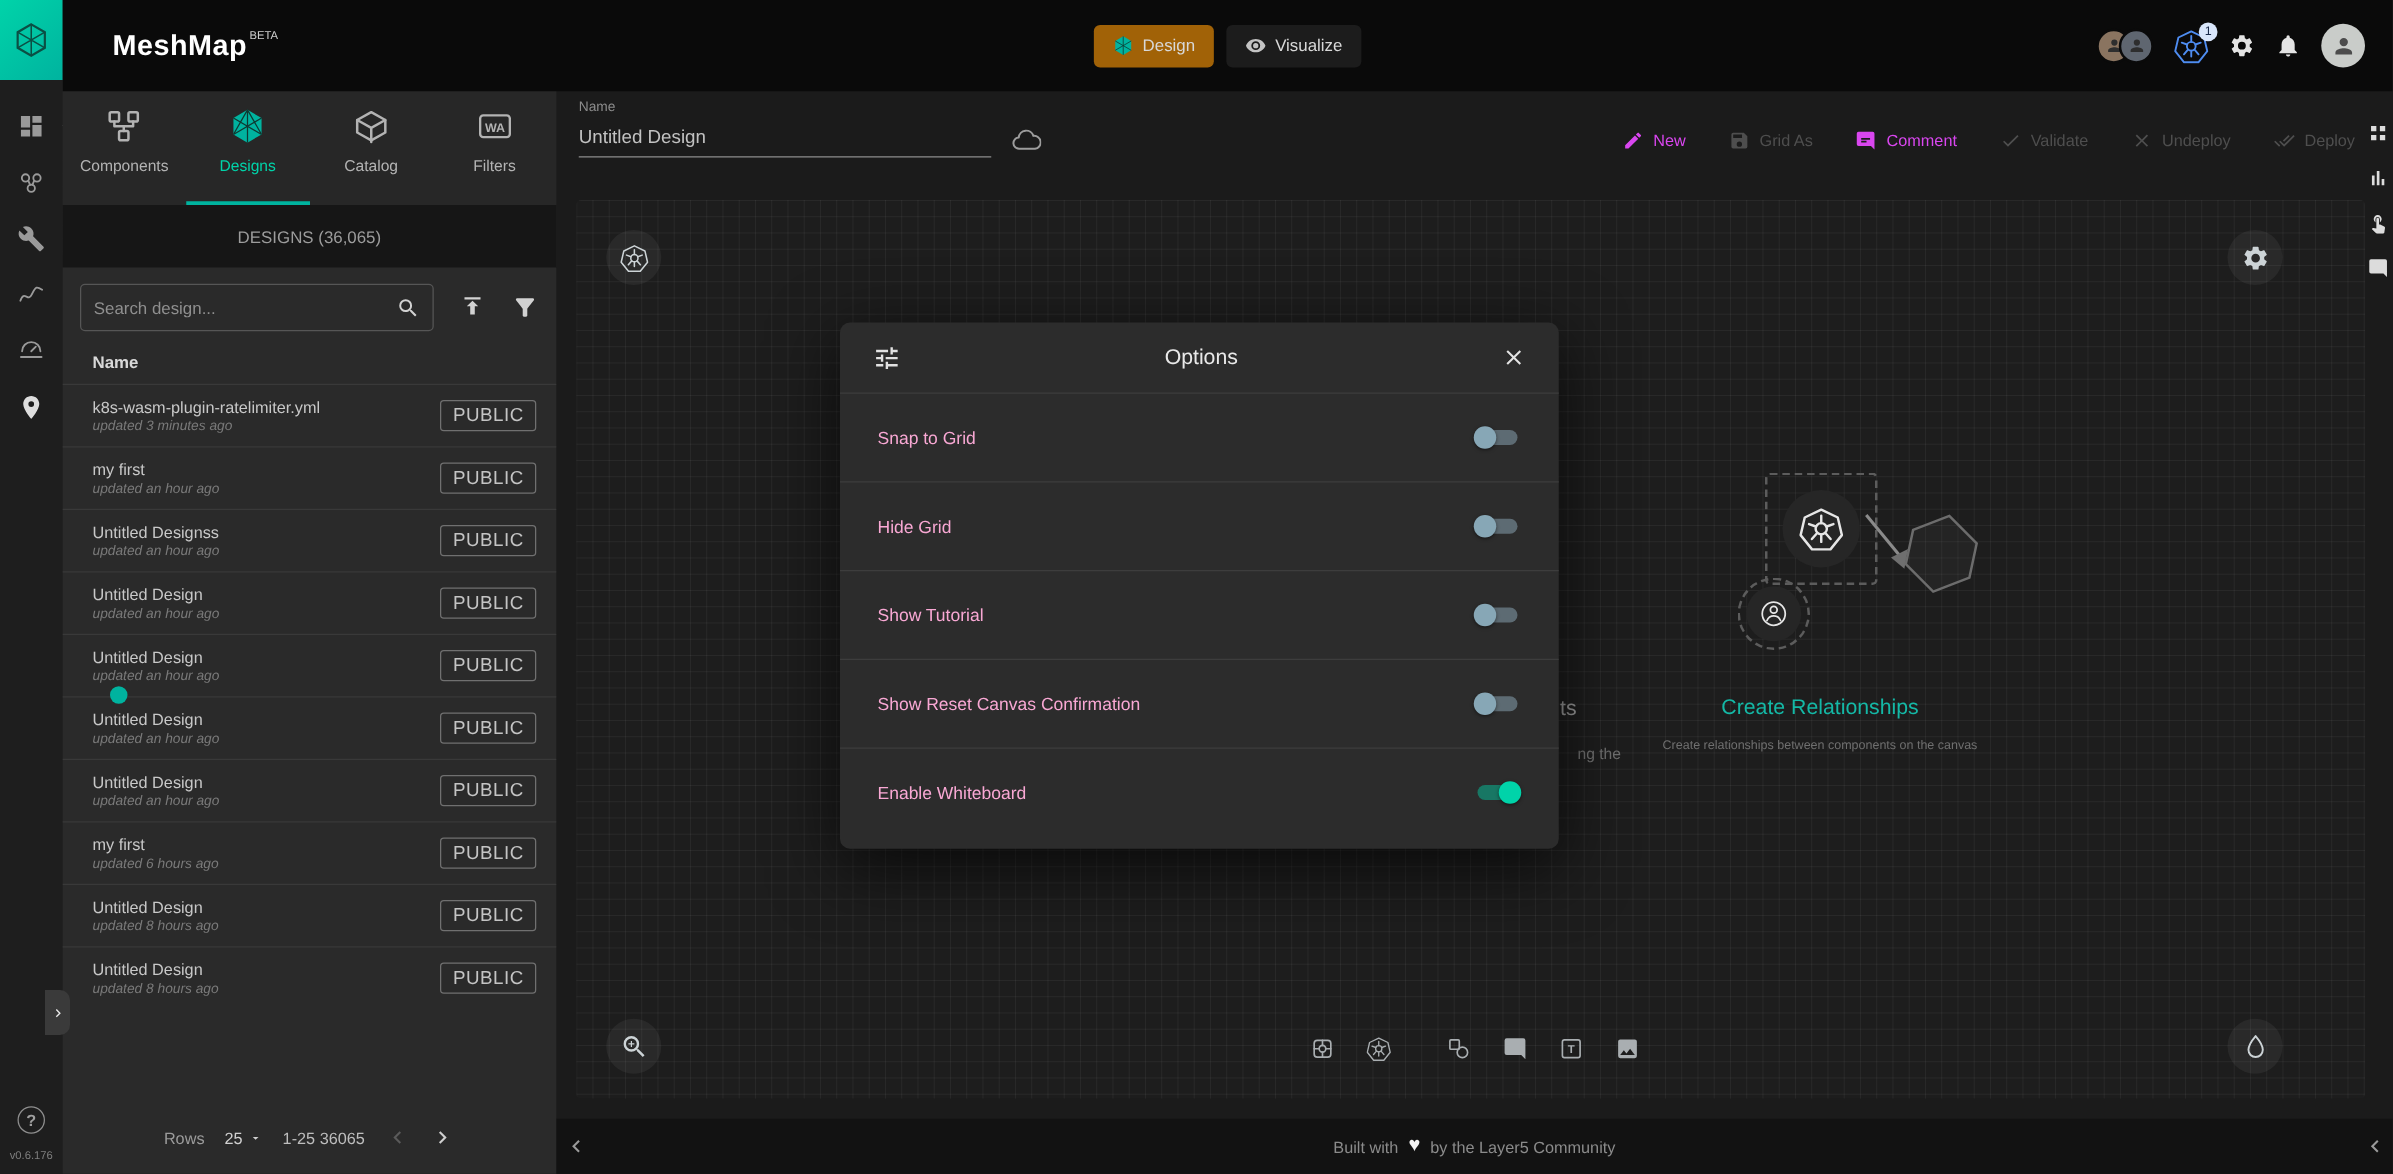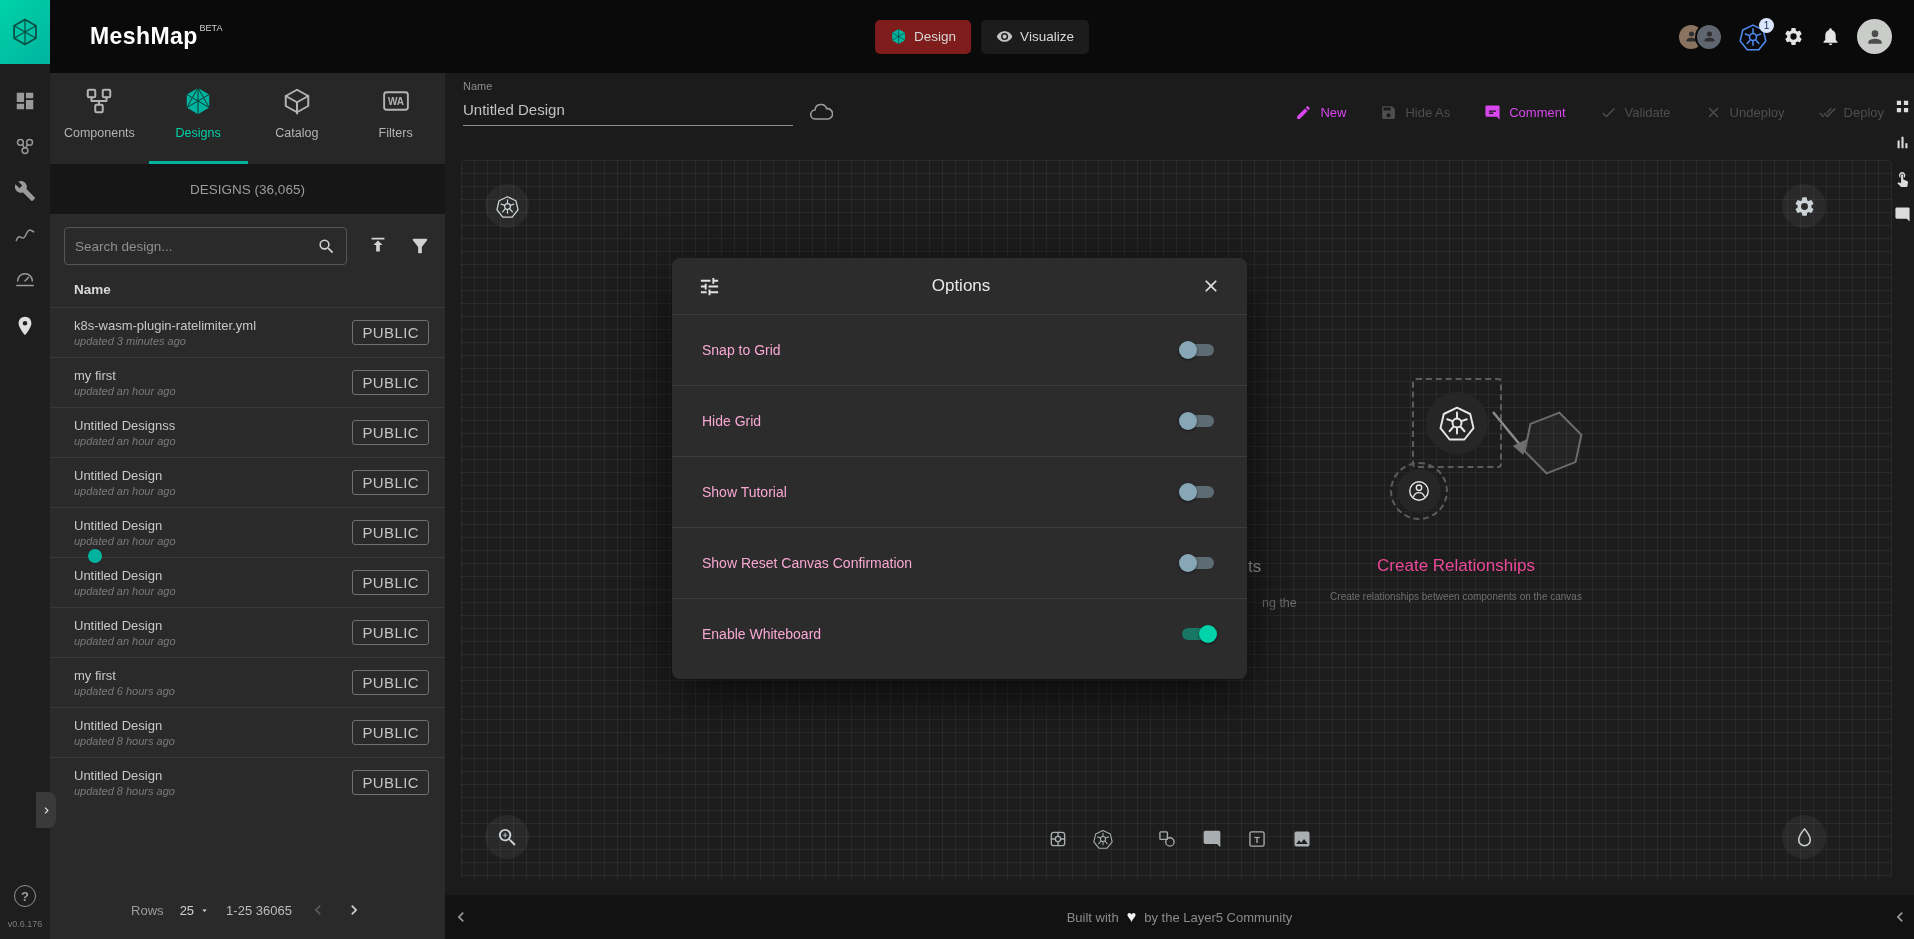--- a/index.html
+++ b/index.html
@@ -19,21 +19,21 @@
 
 
 .expand-tab{position:fixed;left:36px;top:792px;width:20px;height:36px;background:#3a3a3a;border-radius:0 8px 8px 0;display:flex;align-items:center;justify-content:center;color:#eaeaea;z-index:7;cursor:pointer}
 
 
 .topbar{position:fixed;left:50px;right:0;top:0;height:73px;background:#0a0a0a;display:flex;align-items:center;padding:0 22px 0 40px;z-index:5}
 .brand{font-size:23px;font-weight:700;color:#fff;letter-spacing:.4px}
 .beta{font-size:9px;color:#cfcfcf;vertical-align:top;margin-left:2px;font-weight:400}
 .nav-center{position:absolute;left:50%;transform:translateX(-50%);display:flex;gap:10px}
 .nav-pill{display:flex;align-items:center;gap:7px;height:34px;padding:0 15px;border-radius:5px;font-size:13.5px;color:#d8d8d8;cursor:pointer}
-.nav-pill.sel{background:#7f1d1d}
+.nav-pill.sel{background:#a16207}
 .nav-pill.unsel{background:#1c1c1c}
 .hdr-right{margin-left:auto;display:flex;align-items:center;gap:16px}
 .av-pair{display:flex}
 .av{width:28px;height:28px;border-radius:50%;border:2px solid #0a0a0a;display:flex;align-items:center;justify-content:center;color:#2e2e2e;cursor:pointer}
 .av1{background:#8a7460}
 .av2{background:#5f6670;margin-left:-10px}
 .k8s-ctx{position:relative;color:#4e8cf0;cursor:pointer}
 .k8s-badge{position:absolute;top:-5px;right:-7px;min-width:15px;height:15px;border-radius:8px;background:#d9e6fb;color:#1a2b4a;font-size:10px;display:flex;align-items:center;justify-content:center;padding:0 3px}
 .hdr-ic{width:21px;height:21px;color:#e4e4e4;cursor:pointer}
 .big-av{width:35px;height:35px;border-radius:50%;background:#c9ccc9;display:flex;align-items:center;justify-content:center;color:#4c4c4c;cursor:pointer}
@@ -86,21 +86,21 @@
 .ctoolbar{position:absolute;left:579px;bottom:22px;display:flex;align-items:center;gap:9px}
 .tbtn{width:36px;height:36px;border-radius:50%;display:flex;align-items:center;justify-content:center;color:#a9aeb1;cursor:pointer}
 .tbtn svg{width:20px;height:20px}
 .tgap{width:10px}
 
 .rstrip{position:absolute;right:2px;top:34px;display:flex;flex-direction:column;gap:19px;align-items:center;width:20px;color:#dcdcdc}
 .rstrip .si{width:17px;height:17px;cursor:pointer}
 
 
 .hint{position:absolute;left:871px;top:492px;width:280px;text-align:center}
-.hint-title{font-size:17px;color:#ec4899}
+.hint-title{font-size:17px;color:#14b8a6}
 .hint-sub{margin-top:14px;font-size:10px;color:#6f6f6f;line-height:1.45}
 .frag1{position:absolute;left:803px;top:493px;font-size:17px;color:#9a9a9a}
 .frag2{position:absolute;left:817px;top:532px;font-size:12.5px;color:#6f6f6f}
 .rel-square{position:absolute;left:967px;top:314px;width:90px;height:90px;border:2px dashed #5c5c5c;border-radius:4px;display:flex;align-items:center;justify-content:center}
 .rel-square .node,.rel-circle .node{background:#262626;border-radius:50%;display:flex;align-items:center;justify-content:center;color:#e6e6e6}
 .rel-square .node{width:62px;height:62px}
 .rel-square .node svg{width:36px;height:36px}
 .rel-circle{position:absolute;left:945px;top:398px;width:58px;height:58px;border:2px dashed #5c5c5c;border-radius:50%;display:flex;align-items:center;justify-content:center}
 .rel-circle .node{width:44px;height:44px}
 .rel-circle .node svg{width:26px;height:26px}
@@ -390,21 +390,21 @@
       <div class="action enabled">
         <svg class="ai ic" viewBox="0 0 24 24">
             <path d="M3 17.25V21h3.75L17.81 9.94l-3.75-3.75L3 17.25zM20.71 7.04a1 1 0 000-1.41l-2.34-2.34a1 1 0 00-1.41 0l-1.83 1.83 3.75 3.75 1.83-1.83z"></path>
           </svg>
         <span>New</span>
       </div>
       <div class="action">
         <svg class="ai ic" viewBox="0 0 24 24">
             <path d="M17 3H5a2 2 0 00-2 2v14a2 2 0 002 2h14a2 2 0 002-2V7l-4-4zm-5 16a3 3 0 110-6 3 3 0 010 6zm3-10H5V5h10v4z"></path>
           </svg>
-        <span>Hide As</span>
+        <span>Grid As</span>
       </div>
       <div class="action enabled">
         <svg class="ai ic" viewBox="0 0 24 24">
             <path d="M21.99 4A2 2 0 0020 2H4a2 2 0 00-2 2v12a2 2 0 002 2h14l4 4-.01-18zM17 11H7V9h10v2zm-4 3H7v-2h6v2z"></path>
           </svg>
         <span>Comment</span>
       </div>
       <div class="action">
         <svg class="ai ic" viewBox="0 0 24 24">
             <path d="M9 16.17 4.83 12l-1.42 1.41L9 19 21 7l-1.41-1.41z"></path>

